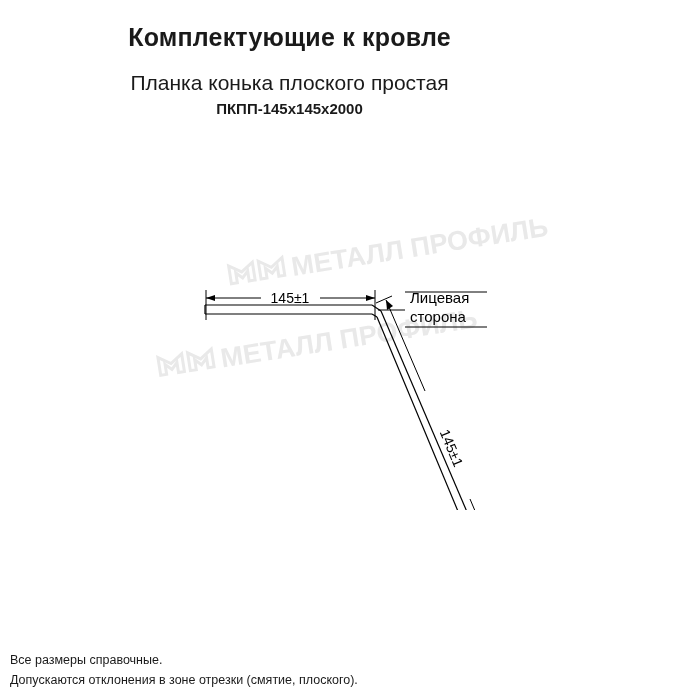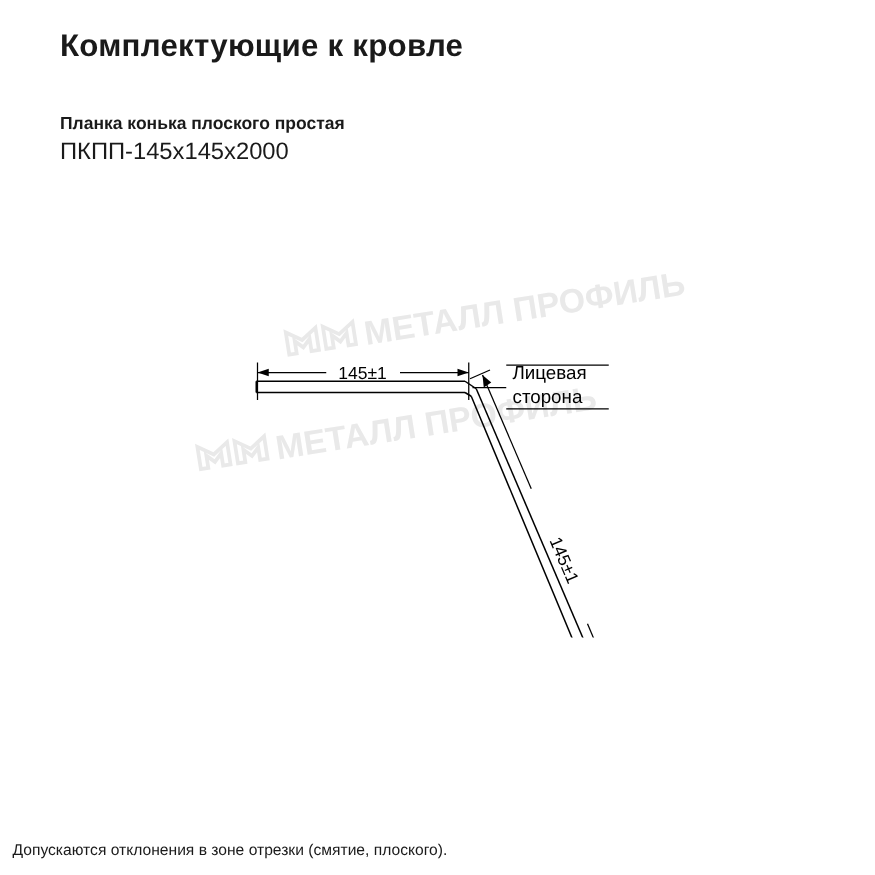--- a/index.html
+++ b/index.html
@@ -17,38 +17,37 @@
   }
   .page {
     position: absolute;
     inset: 0;
   }
   .title-block {
     position: absolute;
     top: 22px;
     left: 0;
     width: 579px;
-    text-align: left;
-    padding-left: 48px;
+    text-align: center;
   }
   .title-main {
     font-size: 25px;
     font-weight: bold;
     letter-spacing: 0.2px;
     line-height: 1.2;
   }
   .title-sub {
-    margin-top: 36px;
-    font-size: 14px;
-    font-weight: bold;
+    margin-top: 16px;
+    font-size: 21px;
+    font-weight: normal;
     line-height: 1.45;
   }
   .title-code {
-    font-size: 19px;
-    font-weight: normal;
+    font-size: 15px;
+    font-weight: bold;
     line-height: 1.45;
   }
   .drawing {
     position: absolute;
     top: 170px;
     left: 0;
     width: 700px;
     height: 340px;
   }
   .footer {
@@ -137,16 +136,17 @@
         <path d="M405,122 L487,122"></path>
         <path d="M405,157 L487,157"></path>
       </g>
       <text x="410" y="133" font-family="'Liberation Sans', sans-serif" font-size="15" fill="#000000">Лицевая</text>
       <text x="410" y="152" font-family="'Liberation Sans', sans-serif" font-size="15" fill="#000000">сторона</text>
 
     </svg>
   </div>
 
   <div class="footer">
+    <div>Все размеры справочные.</div>
     <div>Допускаются отклонения в зоне отрезки (смятие, плоского).</div>
   </div>
 
 </div>
 
 </body></html>

